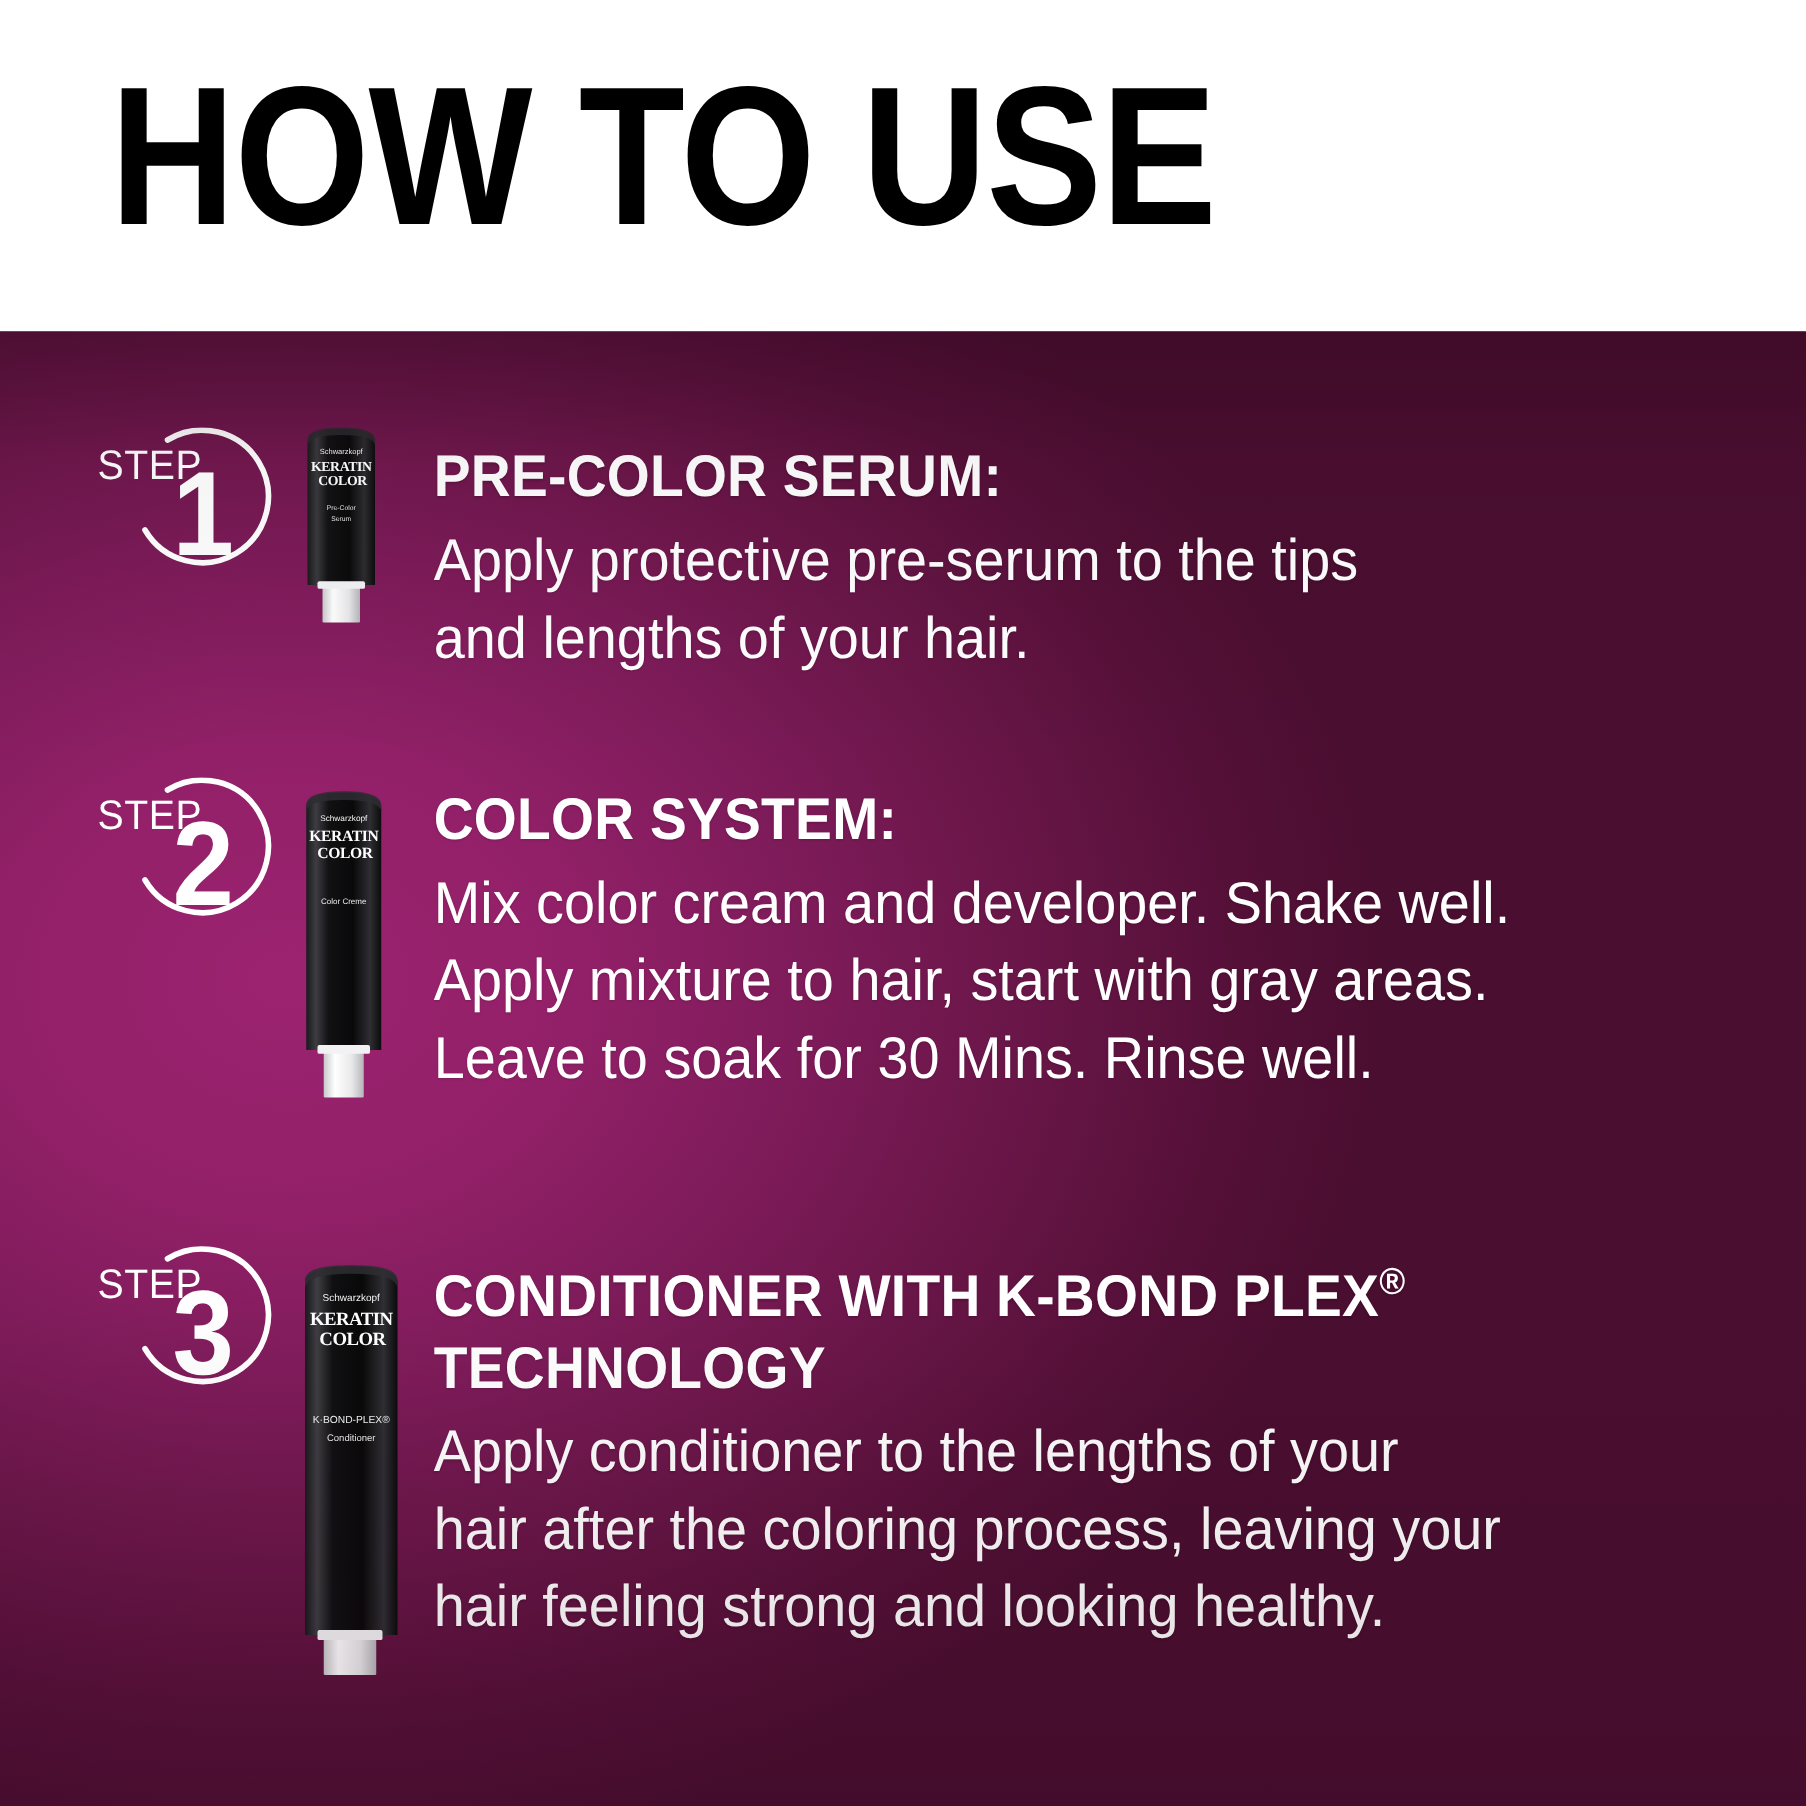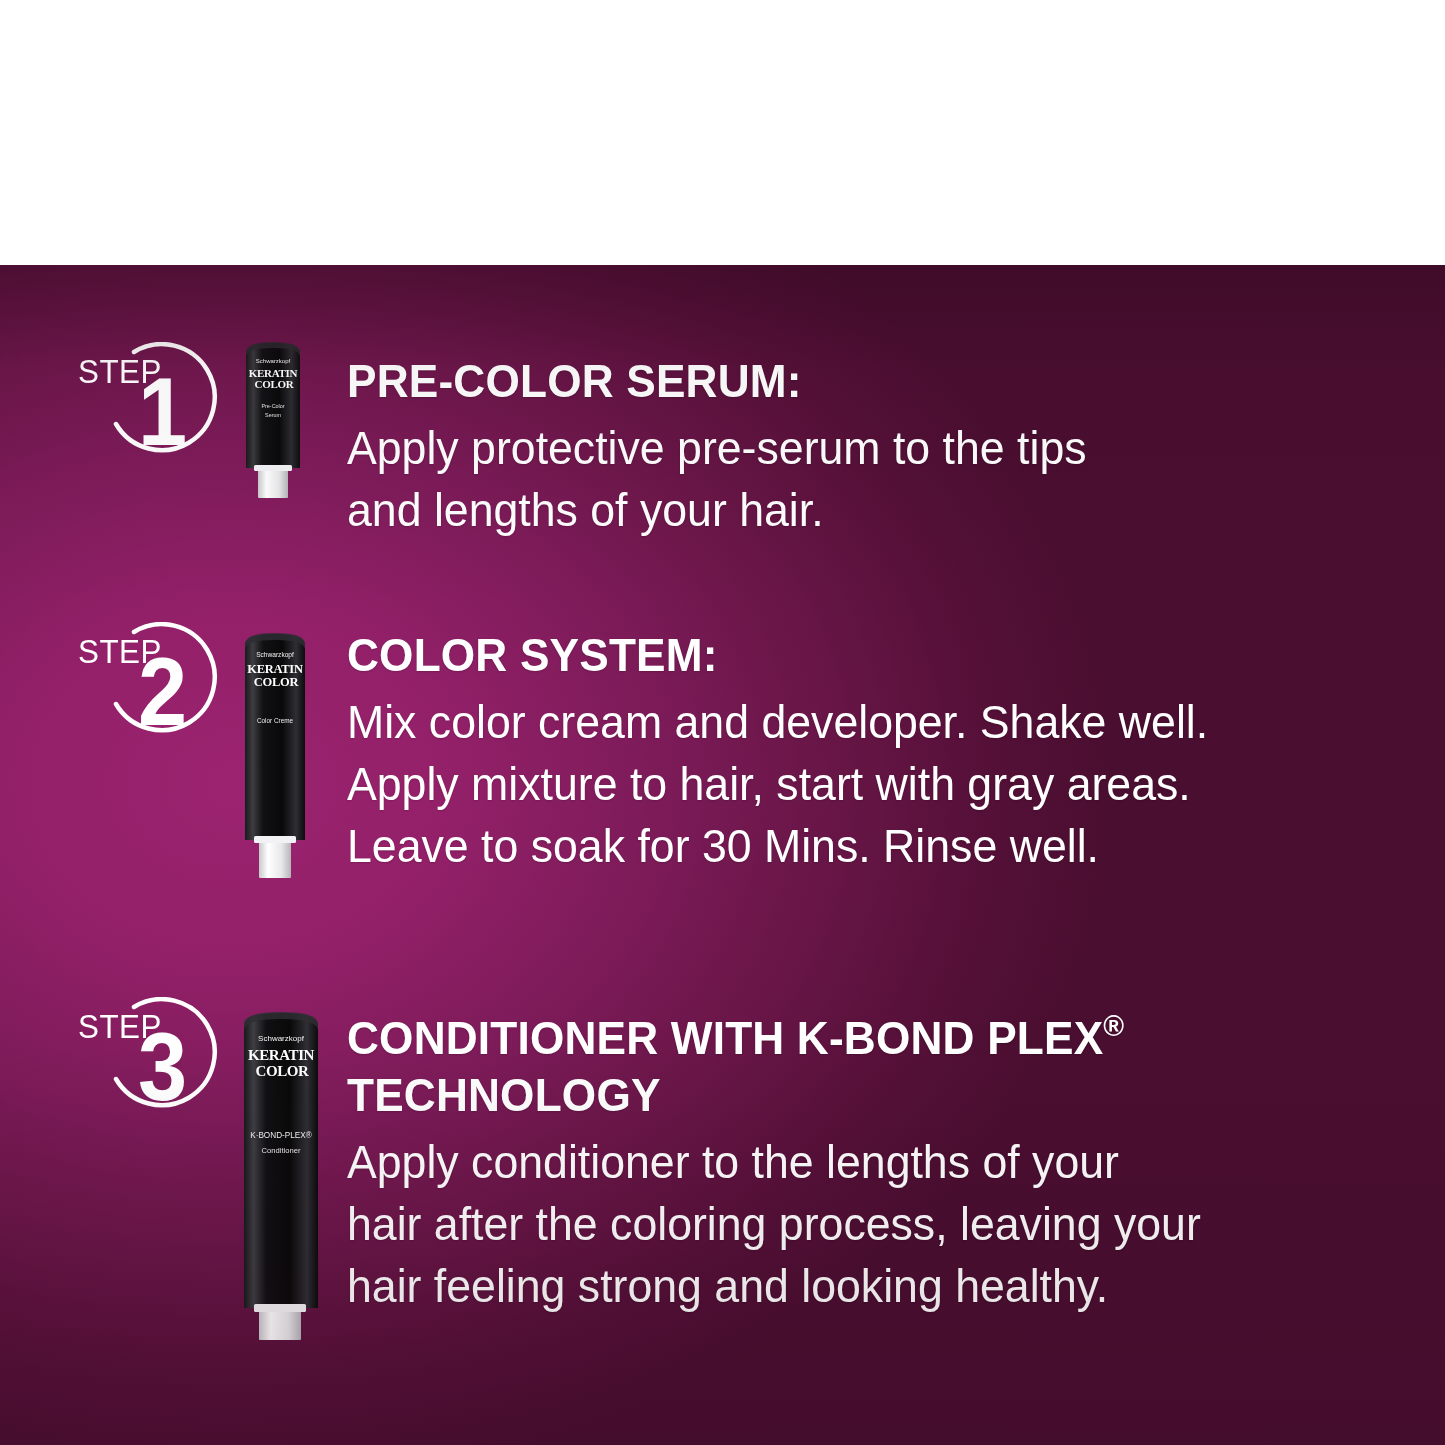--- a/index.html
+++ b/index.html
@@ -169,20 +169,23 @@
   .step-body .line { display: block; white-space: nowrap; }
   #step-row-1 .step-text { top: 12px; }
   #step-row-2 .step-text { top: 6px; }
   #step-row-3 .step-text { top: 2px; }
 </style>
 </head>
 <body>
 
 <div class="canvas">
 
+  <div class="header-band">
+    <div class="page-title">HOW TO USE</div>
+  </div>
 
   <div class="stage">
 
     <div class="step-row" id="step-row-1">
 
       <div class="badge">
         <div class="badge-arc">
           <svg viewBox="0 0 118 118" width="118" height="118" aria-hidden="true">
             <path d="M 34 10 A 53 53 0 1 1 16 82" fill="none" stroke="#ffffff" stroke-width="4.5" stroke-linecap="round"></path>
           </svg>

